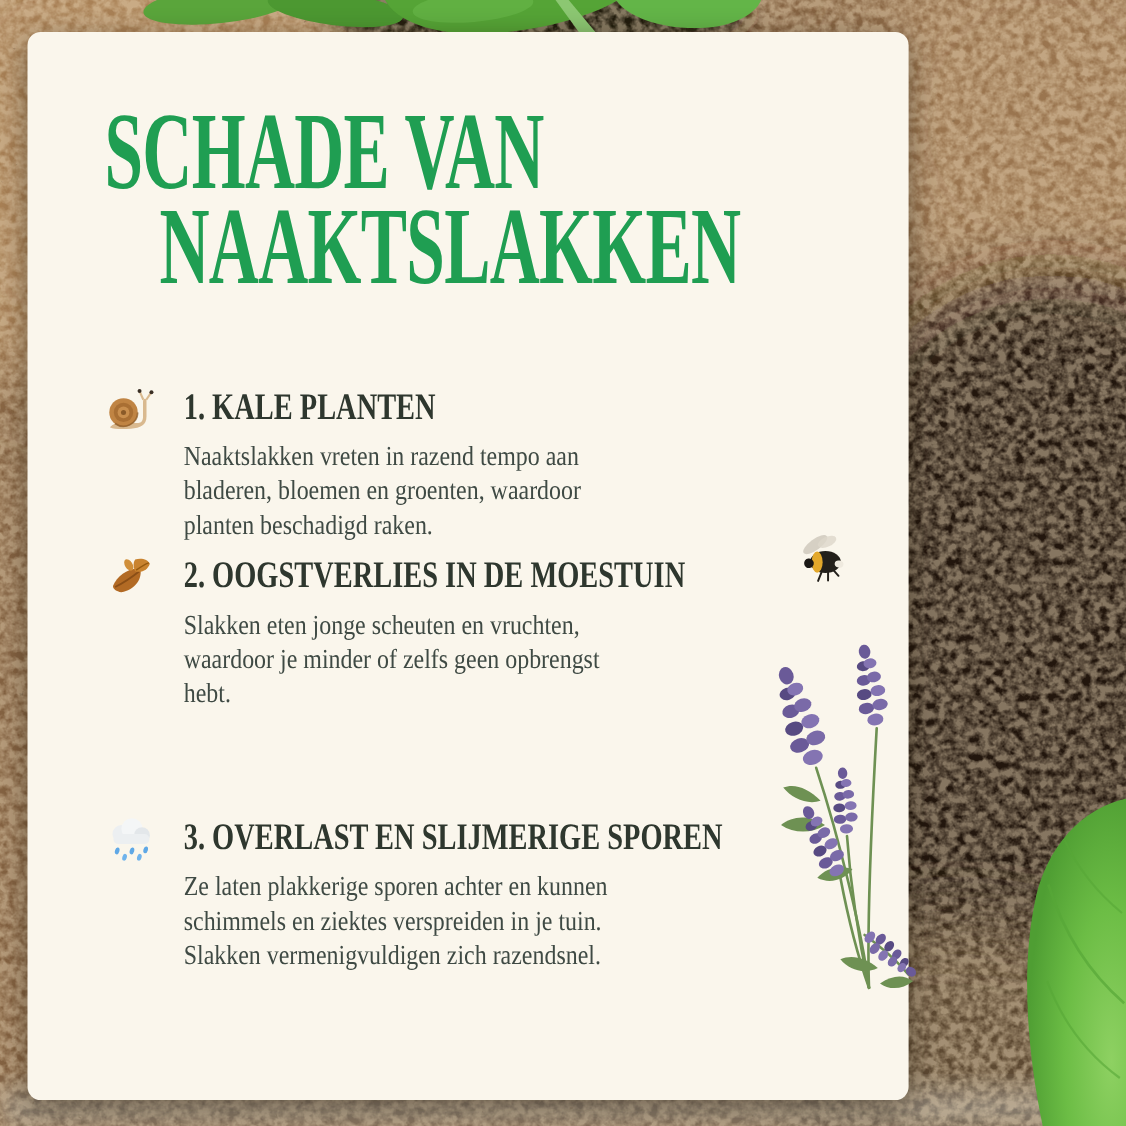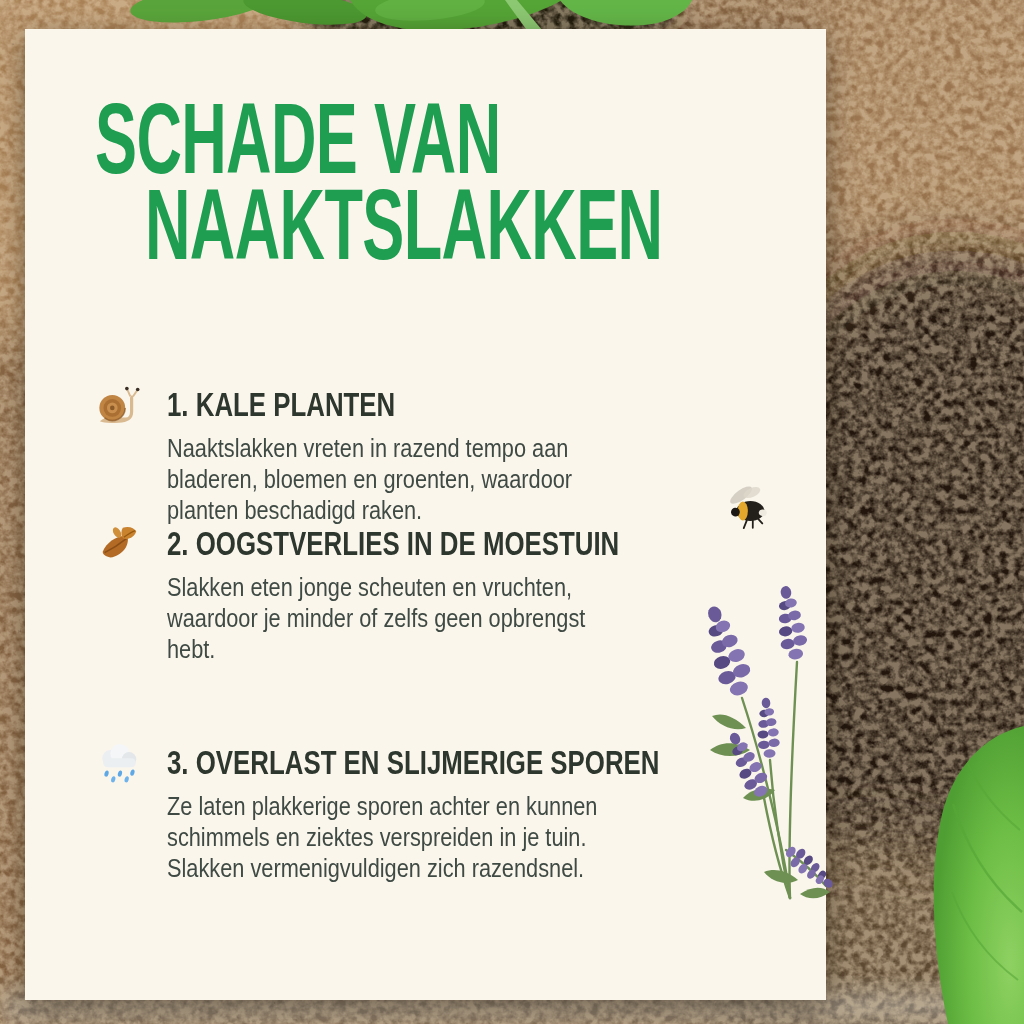--- a/index.html
+++ b/index.html
@@ -9,32 +9,33 @@
     --body-text:#3f4a44;
   }
   html,body{margin:0;padding:0;background:#6b4f36;}
   .stage{
     position:relative;width:1024px;height:1024px;overflow:hidden;
     font-family:"Liberation Sans","DejaVu Sans",sans-serif;
   }
   .bg{position:absolute;left:0;top:0;width:1024px;height:1024px;display:block;}
   .card{
     position:absolute;left:25px;top:29px;width:801px;height:971px;
-    background:var(--card-bg);border-radius:0;
+    background:var(--card-bg);border-radius:12px;
     box-shadow:0 8px 26px rgba(25,15,5,.45);
+    font-family:Liberation Serif, serif;
   }
   .title{position:absolute;left:70px;top:66px;color:var(--title-green);font-weight:bold;}
   .title .tl{
     font-size:100px;line-height:86px;white-space:nowrap;
     transform:scaleX(0.63);transform-origin:left top;letter-spacing:-1px;
   }
   .title .tl2{margin-left:50px;}
   .section{position:absolute;left:71px;display:flex;gap:25px;width:640px;}
-  .s1{top:323px;margin-top:33px;}
-  .s2{top:495px;}
+  .s1{top:323px;}
+  .s2{top:476px;}
   .s3{top:714px;}
   .sicon{flex:none;width:46px;height:46px;margin-top:-2px;}
   .sicon svg{width:46px;height:46px;display:block;}
   .stext h2{
     margin:0;color:var(--heading-dark);font-size:34px;font-weight:bold;
     line-height:38px;white-space:nowrap;transform:scaleX(0.76);transform-origin:left top;
   }
   .stext p{
     margin:10px 0 0;color:var(--body-text);font-size:25px;line-height:31px;
     white-space:pre-line;transform:scaleX(0.87);transform-origin:left top;

